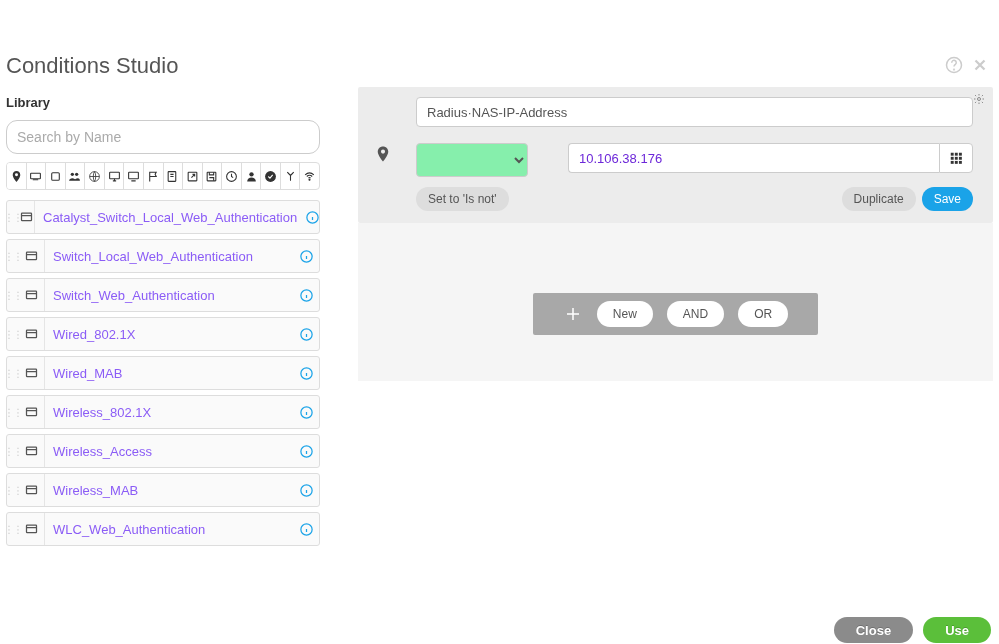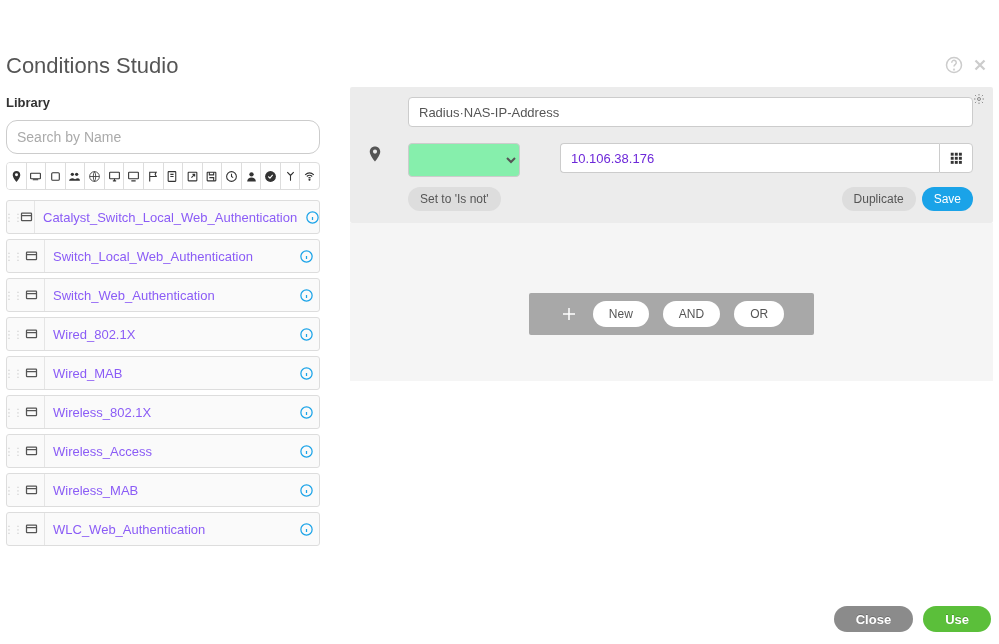--- a/index.html
+++ b/index.html
@@ -3,21 +3,21 @@
 <meta charset="utf-8">
 <style>
 * { box-sizing: border-box; margin: 0; padding: 0; font-family: Arial, Helvetica, sans-serif; }
 body { background: #fff; color: #333; font-size: 13px; width: 999px; height: 644px; position: relative; overflow: hidden; }
 
 .header { display: flex; justify-content: space-between; align-items: center; padding: 8px 10px 8px 6px; margin-top: 45px; }
 .header h1 { font-size: 22px; font-weight: 400; color: #555; }
 .header-icons { display: flex; gap: 8px; }
 .header-icons svg { width: 18px; height: 18px; cursor: pointer; }
 
-.columns { display: flex; gap: 30px; padding: 0 6px; }
+.columns { display: flex; gap: 38px; padding: 0 6px; }
 .col-library { width: 314px; }
 .col-editor  { flex: 1; }
 
 .col-title { font-size: 13px; font-weight: 700; color: #333; margin: 8px 0 10px 0; }
 
 .search-box { width: 100%; height: 34px; border: 1px solid #ccc; border-radius: 11px; padding: 0 10px; font-size: 14px; color: #999; background: #fff; }
 .search-box::placeholder { color: #aaa; }
 
 .icon-strip { display: flex; margin: 8px 0 10px 0; border: 1px solid #ddd; border-radius: 4px; overflow: hidden; }
 .icon-strip .cell { flex: 1; height: 26px; display: flex; align-items: center; justify-content: center; border-right: 1px solid #ddd; cursor: pointer; }
@@ -51,21 +51,21 @@
 .spacer { flex: 1; }
 .gap6 { margin-left: 6px; }
 
 .gear-icon { position: absolute; top: 6px; right: 8px; cursor: pointer; }
 
 .rule-drop { background: #f5f5f5; padding: 46px 0; display: flex; justify-content: center; }
 .rule-bar { background: #a8a8a8; display: flex; align-items: center; gap: 14px; padding: 8px 30px; border-radius: 2px; margin-top: 24px; }
 .plus-icon { color: #fff; font-size: 22px; font-weight: bold; display: flex; align-items: center; justify-content: center; width: 20px; }
 .rule-pill { background: #fff; color: #555; height: 26px; padding: 0 16px; border-radius: 13px; font-size: 12px; display: inline-flex; align-items: center; cursor: pointer; }
 
-.footer { position: absolute; bottom: 12px; right: 8px; display: flex; gap: 10px; }
+.footer { position: absolute; bottom: 1px; right: 8px; display: flex; gap: 10px; }
 .btn { height: 26px; padding: 0 22px; border-radius: 13px; border: none; font-size: 13px; font-weight: 700; cursor: pointer; color: #fff; text-shadow: 0 -1px 0 rgba(0,0,0,0.2); }
 .btn.close-btn { background: #8b8b8b; }
 .btn.use-btn { background: #5bbf3a; }
 
 </style>
 </head>
 <body>
 
 <div class="header">
   <h1>Conditions Studio</h1>

